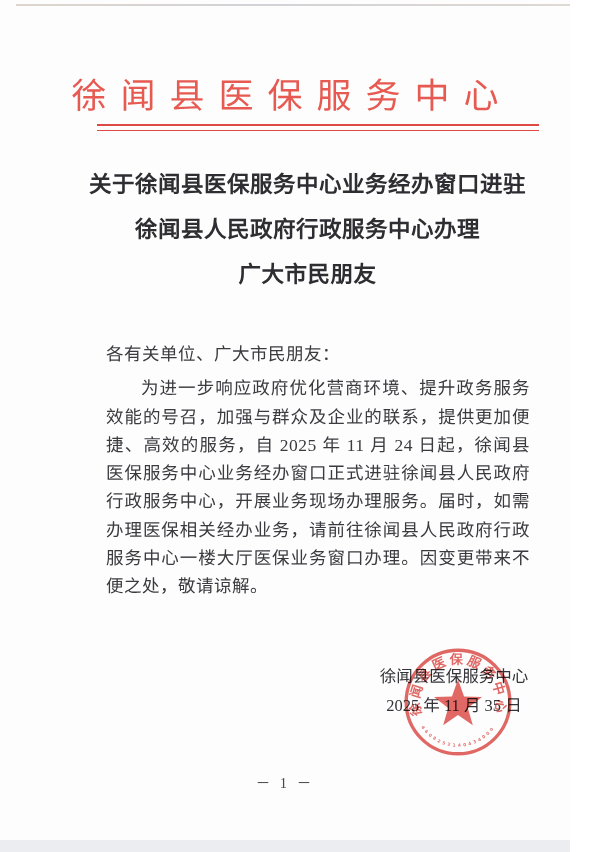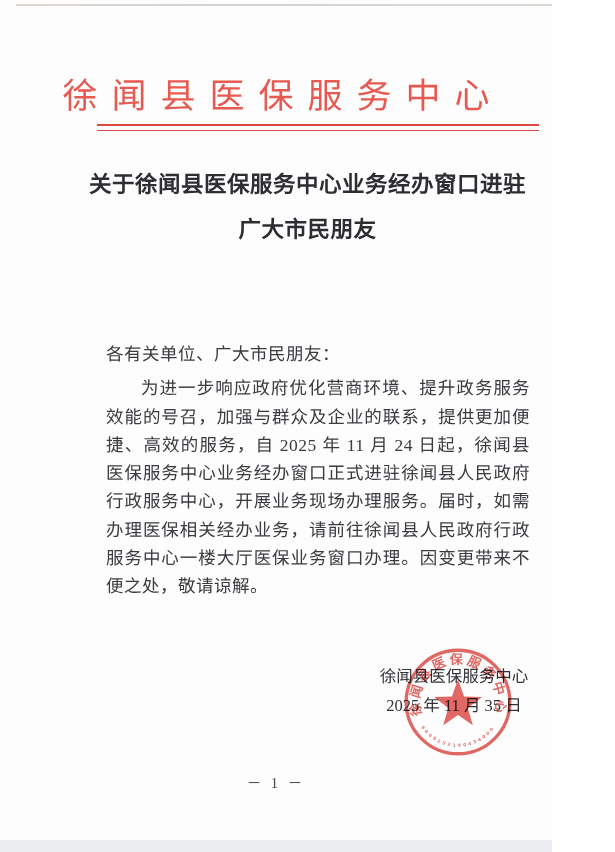--- a/index.html
+++ b/index.html
@@ -7,20 +7,21 @@
     padding: 0;
     background: #ffffff;
   }
   .page {
     position: relative;
     width: 552px;
     height: 852px;
     background: #fdfdfd;
     overflow: hidden;
     font-family: "Liberation Serif", "DejaVu Serif", serif;
+    padding-left: 18px;
   }
   
   .scan-top-line {
     position: absolute;
     top: 4px; left: 16px;
     width: 596px; height: 2px;
     background: linear-gradient(90deg, #c6bcae, #b8b5bd 40%, #cac2b6);
     opacity: 0.6;
   }
   .scan-right-line {
@@ -122,20 +123,21 @@
   <div class="scan-top-line"></div>
   <div class="scan-right-line"></div>
   <div class="scan-bottom-band"></div>
 
   <div class="letterhead">徐闻县医保服务中心</div>
 
   <div class="red-rule"></div>
 
   <div class="doc-title">
     <div>关于徐闻县医保服务中心业务经办窗口进驻</div>
+    <div>徐闻县人民政府行政服务中心办理</div>
     <div>广大市民朋友</div>
   </div>
 
   <div class="body-text">
     <p class="salutation">各有关单位、广大市民朋友：</p>
     <p class="para">为进一步响应政府优化营商环境、提升政务服务效能的号召，加强与群众及企业的联系，提供更加便捷、高效的服务，自 2025 年 11 月 24 日起，徐闻县医保服务中心业务经办窗口正式进驻徐闻县人民政府行政服务中心，开展业务现场办理服务。届时，如需办理医保相关经办业务，请前往徐闻县人民政府行政服务中心一楼大厅医保业务窗口办理。因变更带来不便之处，敬请谅解。</p>
   </div>
 
   <div class="signature">
     <div class="sig-org">徐闻县医保服务中心</div>

